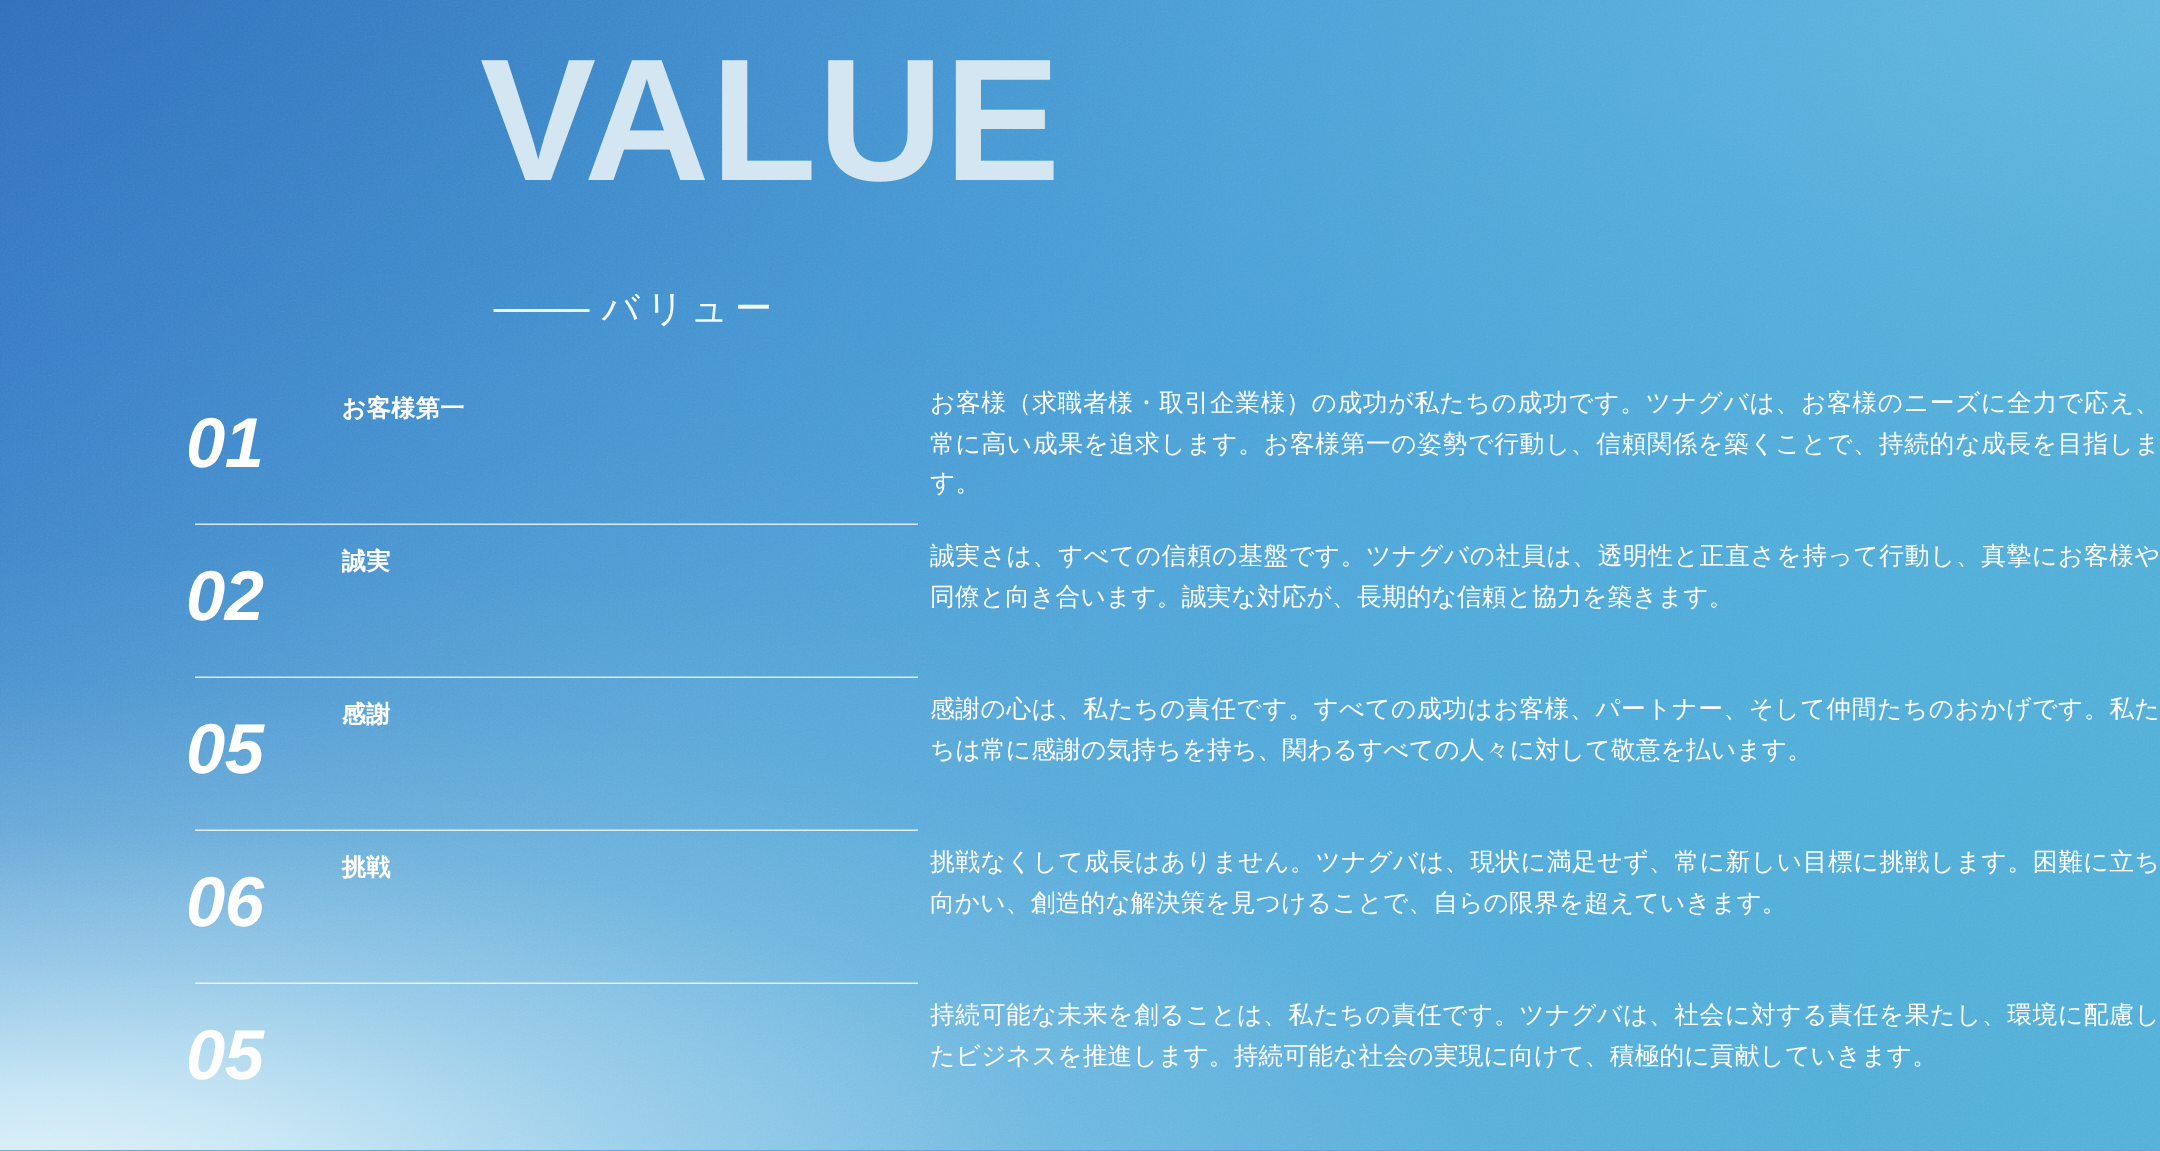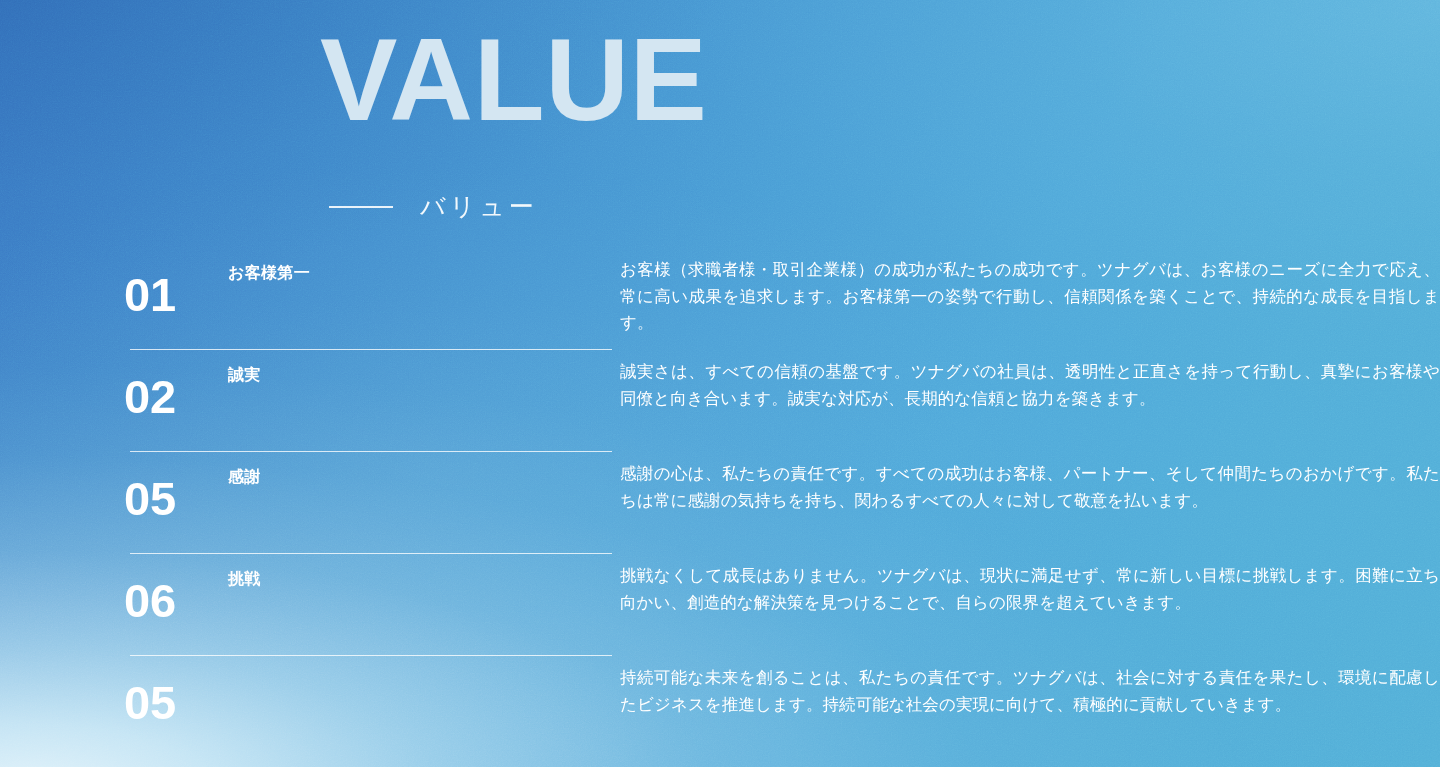--- a/index.html
+++ b/index.html
@@ -105,21 +105,21 @@
     color: #d4e6f2;
     font-family: "Liberation Sans", "DejaVu Sans", sans-serif;
     white-space: nowrap;
   }
   .subtitle-row {
     position: absolute;
     left: 305px;
     top: 194px;
     display: flex;
     align-items: center;
-    gap: 27px;
+    gap: 8px;
   }
   .subtitle-dash {
     width: 64px;
     height: 2px;
     background: #eaf3fa;
   }
   .subtitle-text {
     font-size: 25px;
     line-height: 1;
     letter-spacing: 0.16em;
@@ -151,20 +151,21 @@
   .value-num {
     width: 104px;
     flex: 0 0 104px;
     margin-left: 100px;
     font-size: 47px;
     line-height: 1;
     font-weight: 700;
     color: #ffffff;
     padding-top: 23px;
     letter-spacing: -0.005em;
+    font-style: italic;
   }
   .value-title {
     font-size: 16px;
     line-height: 1;
     font-weight: 700;
     color: #ffffff;
     padding-top: 17px;
     letter-spacing: 0.02em;
     white-space: nowrap;
   }

